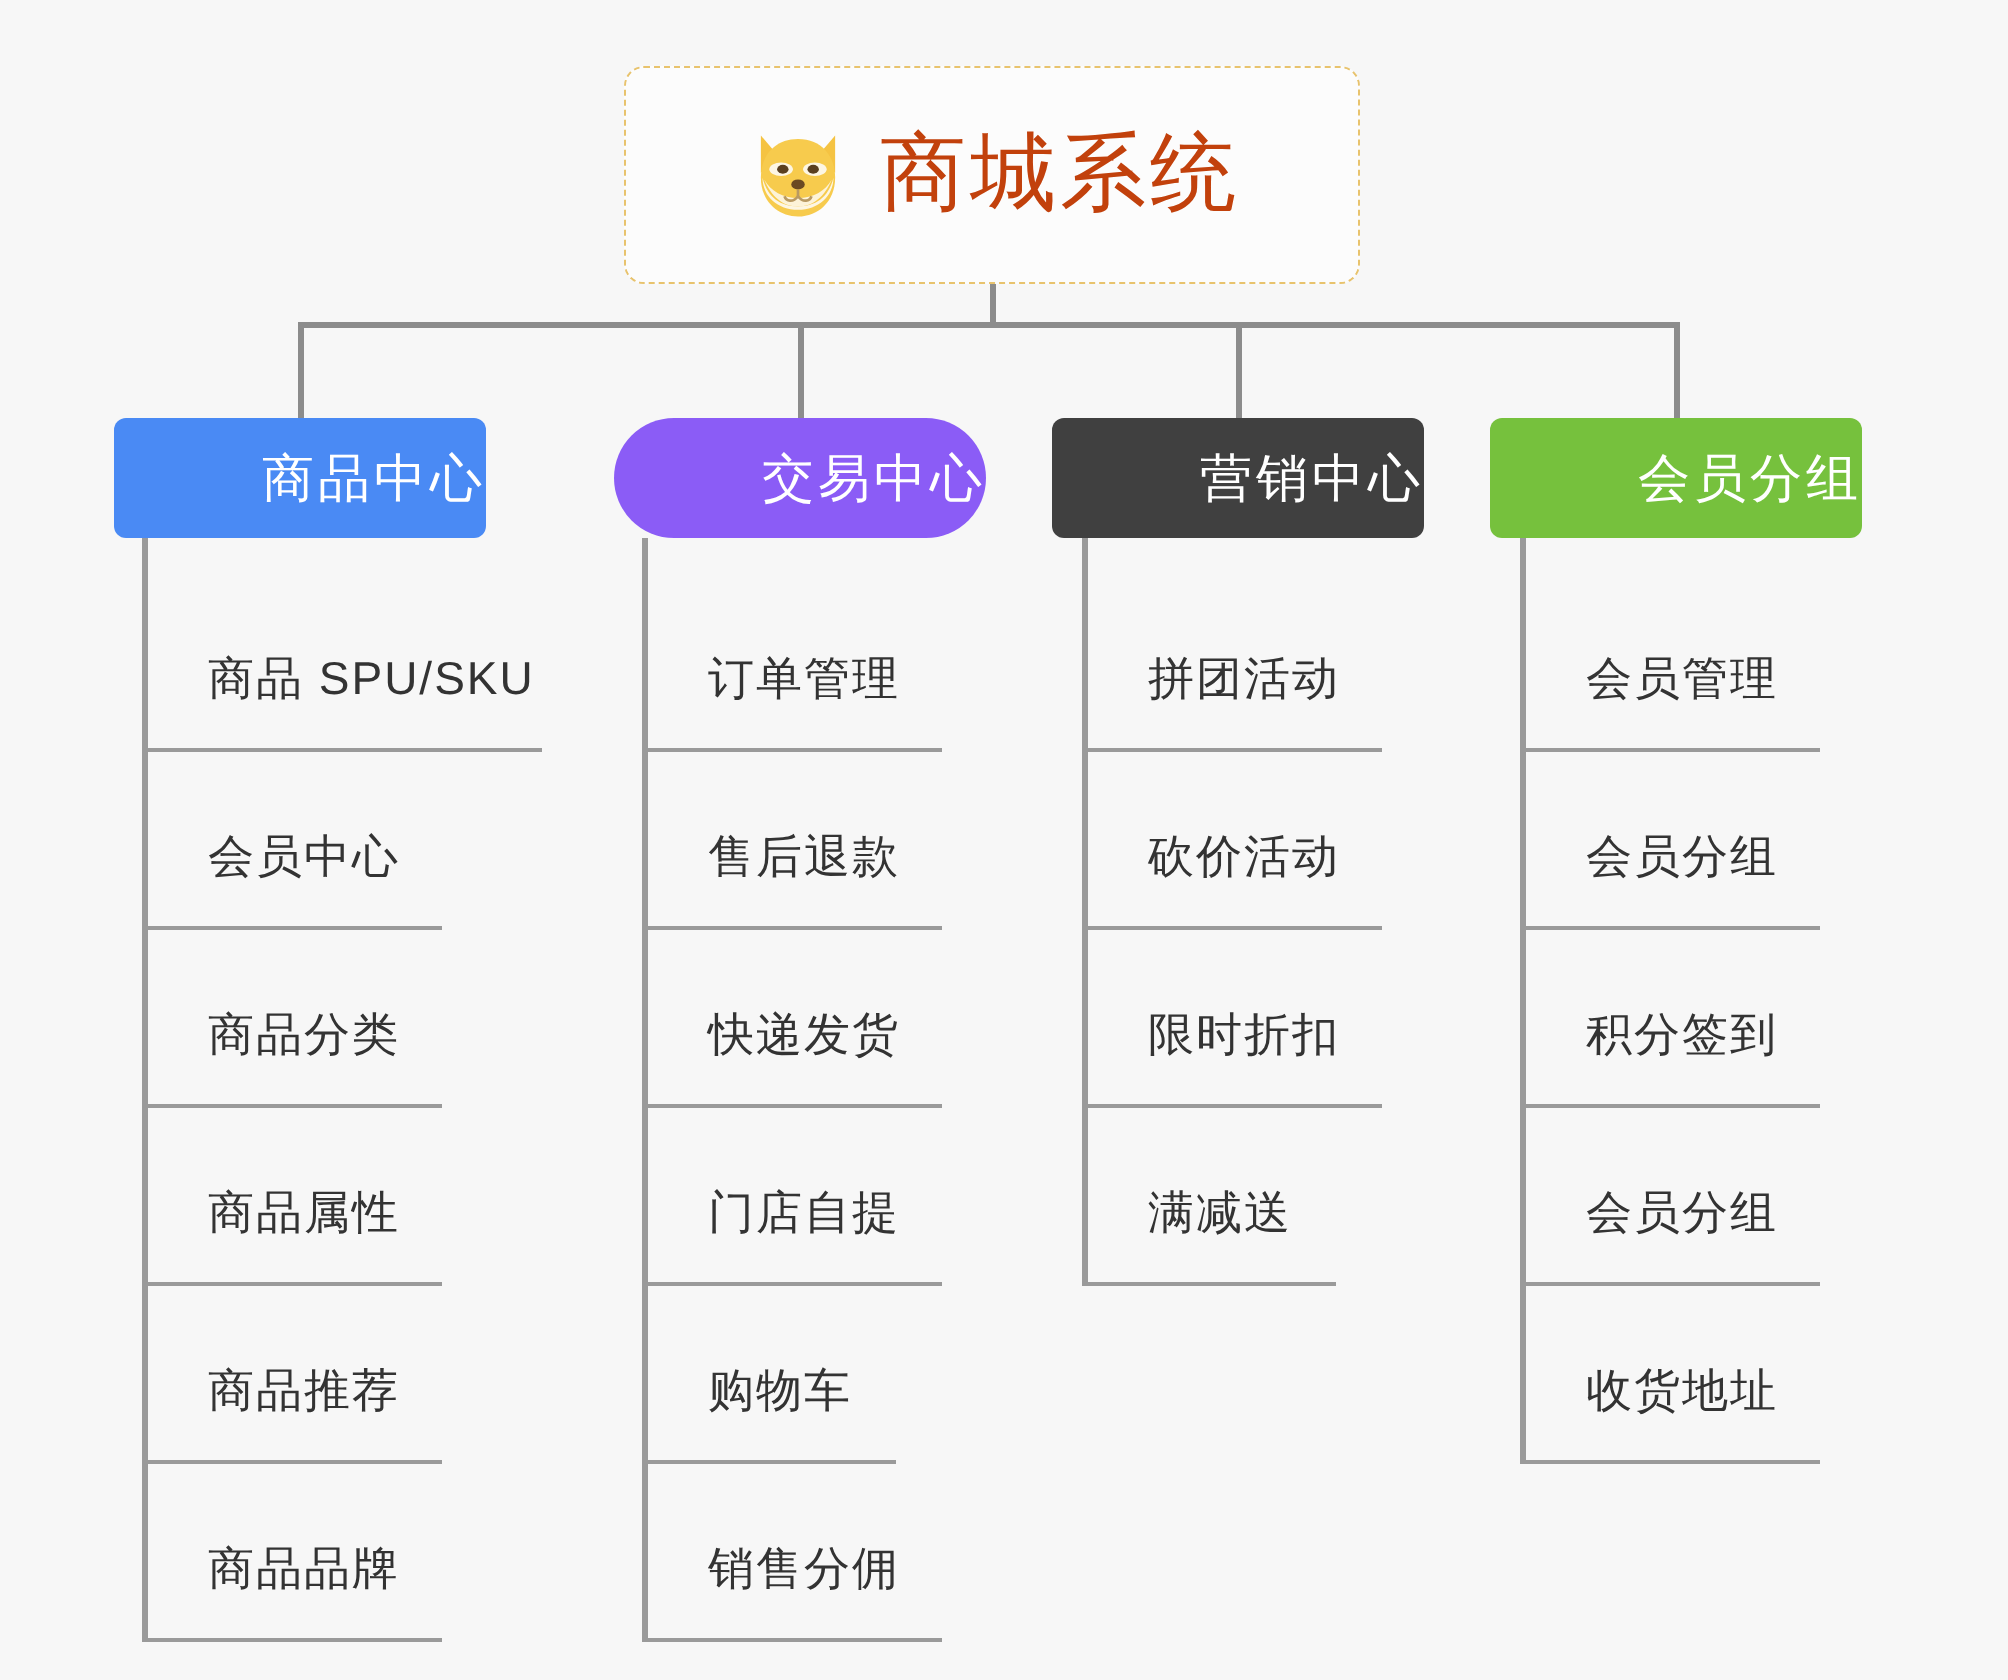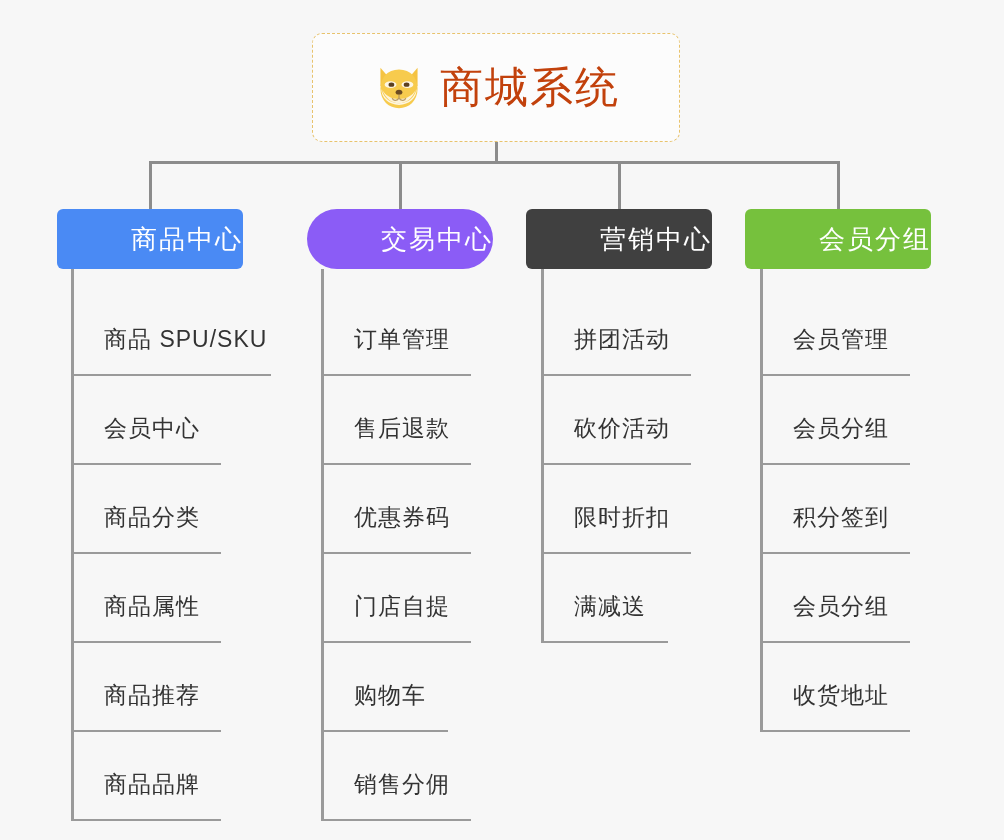--- a/index.html
+++ b/index.html
@@ -187,21 +187,21 @@
       <div class="trunk"></div>
     <div class="leaf">
           <span class="leaf-label">订单管理</span>
           <span class="leaf-rule" style="width: 150px;"></span>
         </div>
         <div class="leaf">
           <span class="leaf-label">售后退款</span>
           <span class="leaf-rule" style="width: 150px;"></span>
         </div>
         <div class="leaf">
-          <span class="leaf-label">优惠券码</span>
+          <span class="leaf-label">快递发货</span>
           <span class="leaf-rule" style="width: 150px;"></span>
         </div>
         <div class="leaf">
           <span class="leaf-label">门店自提</span>
           <span class="leaf-rule" style="width: 150px;"></span>
         </div>
         <div class="leaf">
           <span class="leaf-label">购物车</span>
           <span class="leaf-rule" style="width: 127px;"></span>
         </div>

